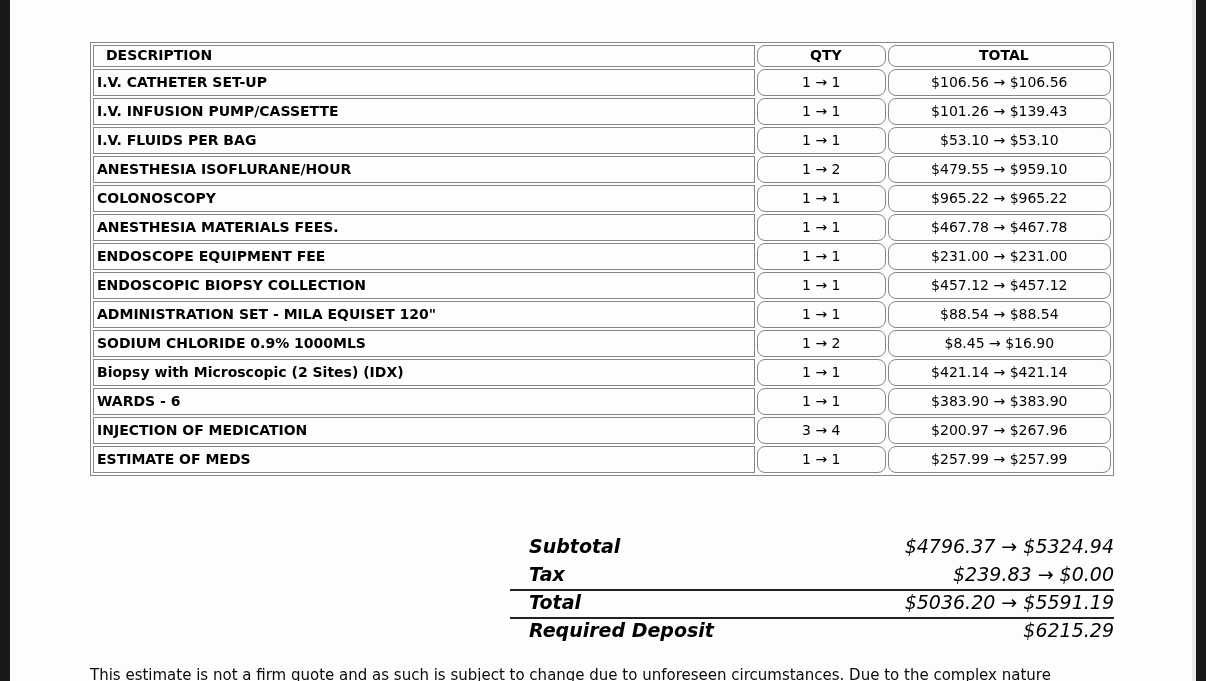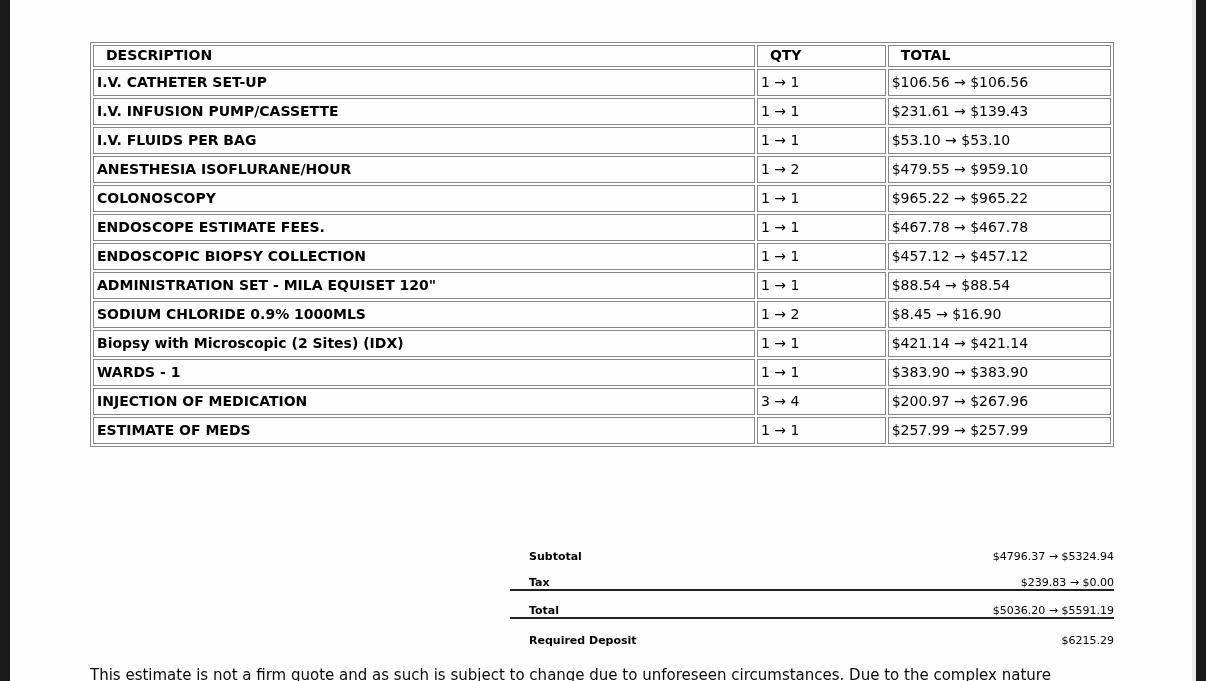--- a/index.html
+++ b/index.html
@@ -58,34 +58,35 @@
   }
   .estimate-table th {
     height: 20px;
     font-weight: bold;
     text-align: left;
     padding-left: 12px;
   }
   .estimate-table td { height: 25px; }
   .estimate-table td.desc { font-weight: bold; margin-left: 28px; }
   .estimate-table th.num,
-  .estimate-table td.num { text-align: left; }
+  .estimate-table td.num { text-align: center; border-radius: 8px; }
   .summary {
     position: absolute;
     left: 510px;
     top: 535px;
     width: 604px;
   }
   .summary-row {
     display: flex;
     justify-content: space-between;
-    align-items: flex-end;
+    align-items: flex-start;
     height: 28px;
     box-sizing: border-box;
-    font-size: 11px;
+    font-size: 19px;
+    font-style: italic;
   }
   .summary-row.underline { border-bottom: 2px solid #222; }
   .summary-row .label {
     font-weight: bold;
     padding-left: 19px;
   }
   .summary-row .value { font-weight: normal; }
   .disclaimer {
     position: absolute;
     left: 90px;
@@ -117,41 +118,46 @@
   </thead>
   <tbody id="rows-body">
       <tr>
         <td class="desc">I.V. CATHETER SET-UP</td>
         <td class="num">1 → 1</td>
         <td class="num">$106.56 → $106.56</td>
       </tr>
       <tr>
         <td class="desc">I.V. INFUSION PUMP/CASSETTE</td>
         <td class="num">1 → 1</td>
-        <td class="num">$231.61 → $139.43</td>
+        <td class="num">$101.26 → $139.43</td>
       </tr>
       <tr>
         <td class="desc">I.V. FLUIDS PER BAG</td>
         <td class="num">1 → 1</td>
         <td class="num">$53.10 → $53.10</td>
       </tr>
       <tr>
         <td class="desc">ANESTHESIA ISOFLURANE/HOUR</td>
         <td class="num">1 → 2</td>
         <td class="num">$479.55 → $959.10</td>
       </tr>
       <tr>
         <td class="desc">COLONOSCOPY</td>
         <td class="num">1 → 1</td>
         <td class="num">$965.22 → $965.22</td>
       </tr>
       <tr>
-        <td class="desc">ENDOSCOPE ESTIMATE FEES.</td>
+        <td class="desc">ANESTHESIA MATERIALS FEES.</td>
         <td class="num">1 → 1</td>
         <td class="num">$467.78 → $467.78</td>
+      </tr>
+      <tr>
+        <td class="desc">ENDOSCOPE EQUIPMENT FEE</td>
+        <td class="num">1 → 1</td>
+        <td class="num">$231.00 → $231.00</td>
       </tr>
       <tr>
         <td class="desc">ENDOSCOPIC BIOPSY COLLECTION</td>
         <td class="num">1 → 1</td>
         <td class="num">$457.12 → $457.12</td>
       </tr>
       <tr>
         <td class="desc">ADMINISTRATION SET - MILA EQUISET 120"</td>
         <td class="num">1 → 1</td>
         <td class="num">$88.54 → $88.54</td>
@@ -160,21 +166,21 @@
         <td class="desc">SODIUM CHLORIDE 0.9% 1000MLS</td>
         <td class="num">1 → 2</td>
         <td class="num">$8.45 → $16.90</td>
       </tr>
       <tr>
         <td class="desc">Biopsy with Microscopic (2 Sites) (IDX)</td>
         <td class="num">1 → 1</td>
         <td class="num">$421.14 → $421.14</td>
       </tr>
       <tr>
-        <td class="desc">WARDS - 1</td>
+        <td class="desc">WARDS - 6</td>
         <td class="num">1 → 1</td>
         <td class="num">$383.90 → $383.90</td>
       </tr>
       <tr>
         <td class="desc">INJECTION OF MEDICATION</td>
         <td class="num">3 → 4</td>
         <td class="num">$200.97 → $267.96</td>
       </tr>
       <tr>
         <td class="desc">ESTIMATE OF MEDS</td>

